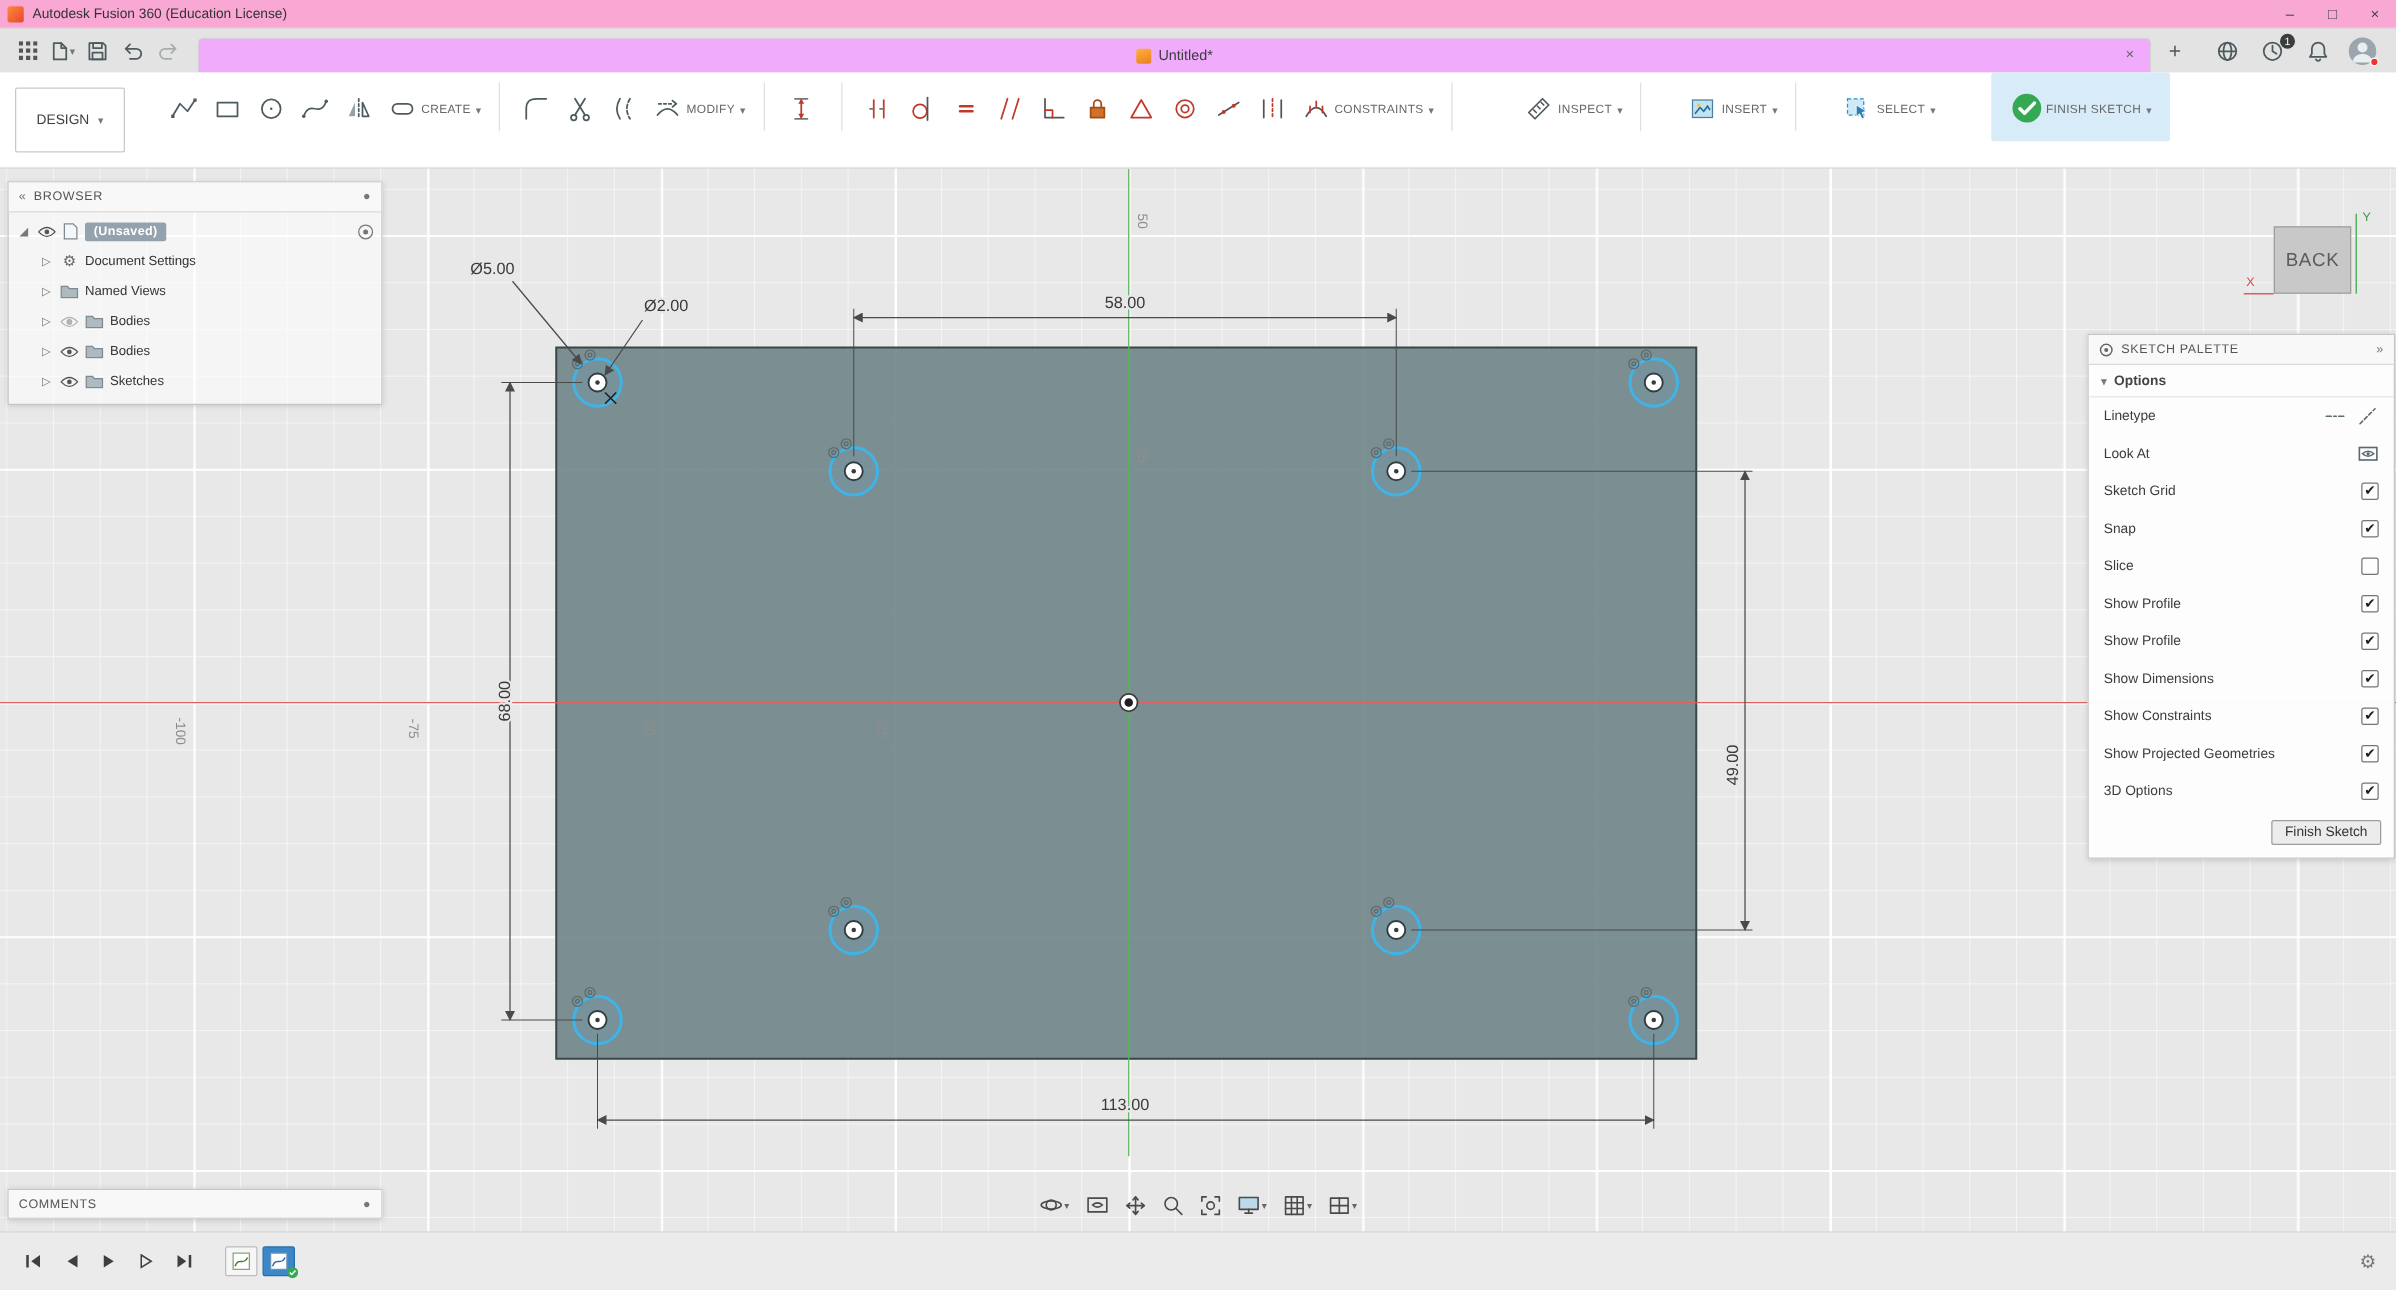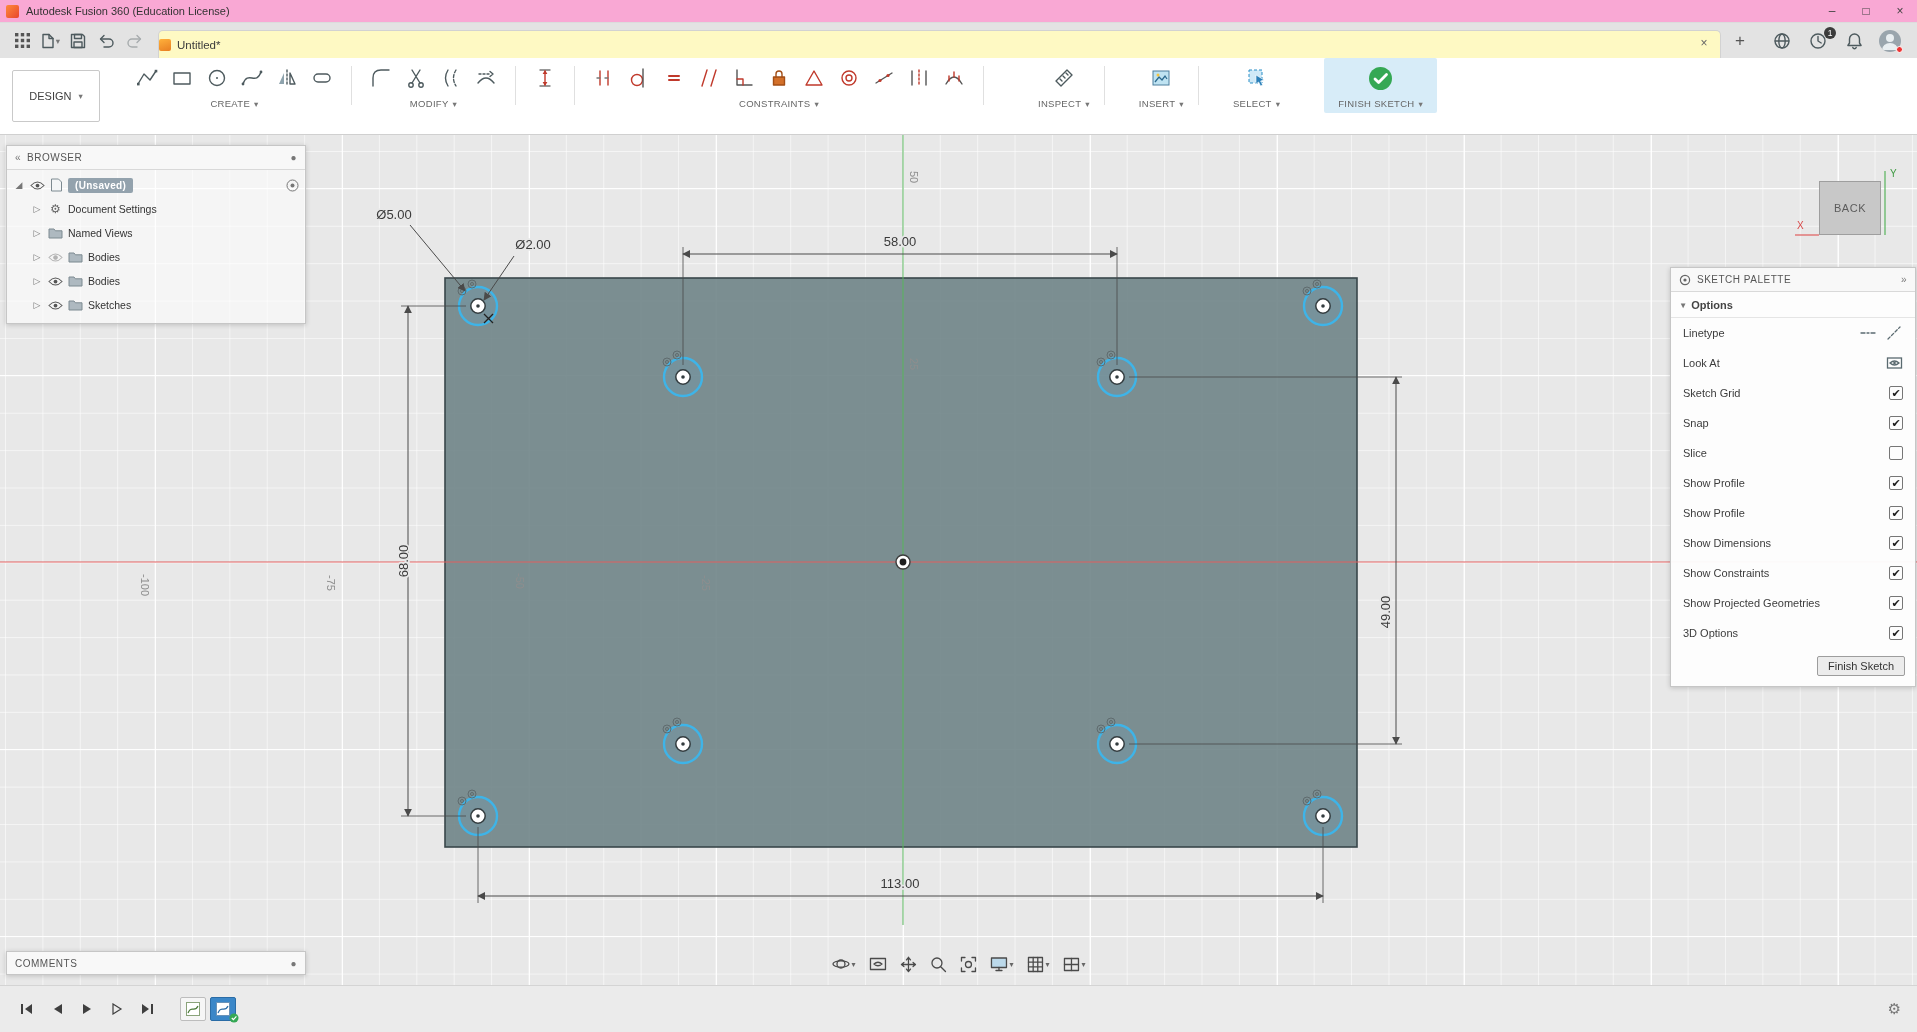--- a/index.html
+++ b/index.html
@@ -13,43 +13,43 @@
     background:linear-gradient(135deg,#ff8a3c,#e8462c)}
   .titlebar .title{font-size:11px;color:#333}
   .win-controls{margin-left:auto;display:flex;height:100%}
   .win-btn{width:34px;display:flex;align-items:center;justify-content:center;font-size:12px;color:#444;cursor:pointer}
 
   
   .tabbar{height:35px;background:#e3e3e3;display:flex;align-items:center;padding:0 8px;flex:0 0 auto}
   .tbtn{width:28px;height:26px;display:flex;align-items:center;justify-content:center;border-radius:3px;color:#555;cursor:pointer}
   .tbtn svg{display:block}
   .tbtn.dim{opacity:.4}
-  .doc-tab{flex:1;height:28px;margin:7px 6px 0 10px;background:#fef9c3;border:1px solid #d2d2d2;border-bottom:none;
-    border-radius:5px 5px 0 0;position:relative;display:flex;align-items:center;gap:6px}
+  .doc-tab{flex:1;height:28px;margin:7px 6px 0 10px;background:#f0abfc;border:1px solid #d2d2d2;border-bottom:none;
+    border-radius:5px 5px 0 0;position:relative;display:flex;align-items:center;justify-content:center;gap:6px}
   .doc-tab .cube{width:12px;height:12px;background:linear-gradient(160deg,#ffb13c,#e87e22);border-radius:2px}
   .doc-tab .label{font-size:11.5px;color:#3c3c3c}
   .doc-tab .closex{position:absolute;right:8px;top:5px;font-size:12px;color:#666;width:16px;text-align:center;cursor:pointer}
   .newtab{width:26px;height:26px;display:flex;align-items:center;justify-content:center;font-size:17px;color:#555;cursor:pointer}
   .right-icons{display:flex;align-items:center;gap:14px;margin:0 8px 0 18px}
   .ricon-top{position:relative;width:22px;height:22px;display:flex;align-items:center;justify-content:center;color:#4a4a4a;cursor:pointer}
   .badge{position:absolute;right:-7px;top:-3px;background:#3c3c3c;color:#fff;font-size:8.5px;min-width:12px;height:12px;
     border-radius:6px;display:flex;align-items:center;justify-content:center;padding:0 2px}
   .avatar{width:22px;height:22px;border-radius:50%;background:#9aa5ad;position:relative;overflow:hidden}
   .avatar svg{display:block}
   .reddot{position:absolute;width:7px;height:7px;border-radius:50%;background:#e33;right:-2px;bottom:-1px;border:1px solid #fff}
 
   
   .ribbon{height:77px;background:#fff;border-bottom:1px solid #d0d0d0;position:relative;flex:0 0 auto}
   .design-btn{position:absolute;left:12px;top:12px;width:88px;height:52px;border:1px solid #c9c9c9;border-radius:2px;
     background:#fff;display:flex;align-items:center;justify-content:center;gap:7px;font-size:11px;color:#3f3f3f;cursor:pointer}
   .ribbon-tabs{height:22px;display:flex;align-items:flex-end;padding-left:152px;gap:2px}
   .rtab{padding:4px 13px 3px 13px;font-size:10px;letter-spacing:.4px;color:#5a5a5a;cursor:pointer}
   .rtab.active{background:#d2eaf8;color:#0b7fc0;box-shadow:inset 0 -2px 0 #1a9ad6}
   .ribbon-groups{display:flex;align-items:stretch;height:55px;padding-left:118px}
-  .rgroup{display:flex;flex-direction:column;align-items:center;padding:2px 14px 0 14px}
+  .rgroup{display:flex;flex-direction:row;align-items:center;padding:2px 14px 0 14px}
   .ricons{display:flex;align-items:center;gap:5px;height:36px}
   .ricon{width:30px;height:30px;display:flex;align-items:center;justify-content:center;border-radius:2px;cursor:pointer}
   .rlabel{font-size:9.5px;color:#666;display:flex;align-items:center;gap:4px;margin-top:2px;letter-spacing:.3px;cursor:pointer;white-space:nowrap}
   .vsep{width:1px;background:#e0e0e0;margin:8px 0}
   .finish-group{background:#d7ecf8;border-radius:2px}
   .ml40{margin-left:40px}.ml20{margin-left:20px}.ml30{margin-left:30px}
   svg.tool{stroke:#4d5a5e;fill:none;stroke-width:1.4;stroke-linecap:round;stroke-linejoin:round}
 
   
   .canvas{position:relative;flex:1;overflow:hidden;cursor:crosshair;
@@ -107,21 +107,21 @@
     align-items:center;justify-content:center;cursor:pointer}
   .checkbox .check-glyph{visibility:hidden;font-size:11px;line-height:12px;color:#1d1d1d}
   .checkbox.checked .check-glyph{visibility:visible}
   .palette-footer{display:flex;justify-content:flex-end;padding:8px 10px 10px 10px}
   .finish-btn{font-size:11px;color:#333;background:#ececec;border:1px solid #9d9d9d;border-radius:2px;padding:3px 10px;cursor:pointer}
   .mini-icon{width:18px;height:18px;display:flex;align-items:center;justify-content:center;cursor:pointer}
   svg.mini{stroke:#5a6a70;fill:none;stroke-width:1.3;stroke-linecap:round}
 
   .viewcube{position:absolute;right:8px;top:30px;width:120px;height:82px}
   .vc-face{position:absolute;left:30px;top:16px;width:62px;height:54px;background:#c8c8c8;border:1px solid #9e9e9e;
-    display:flex;align-items:center;justify-content:center;font-size:11px;color:#5c5c5c;letter-spacing:.5px;cursor:pointer}
+    display:flex;align-items:center;justify-content:center;font-size:15px;color:#5c5c5c;letter-spacing:.5px;cursor:pointer}
   .vc-svg{position:absolute;left:0;top:0}
 
   
   .navbar{position:absolute;left:50%;bottom:10px;transform:translateX(-50%);display:flex;align-items:center;gap:7px}
   .nbtn{display:flex;align-items:center;gap:2px;color:#444;cursor:pointer;padding:2px 3px;border-radius:3px}
   .nbtn .caret{font-size:8px;color:#666}
   svg.nav{stroke:#4a4a4a;fill:none;stroke-width:1.3;stroke-linecap:round;stroke-linejoin:round}
 
   
   .timeline{height:47px;background:#ebebeb;border-top:1px solid #d4d4d4;display:flex;align-items:center;padding:0 16px;flex:0 0 auto}

